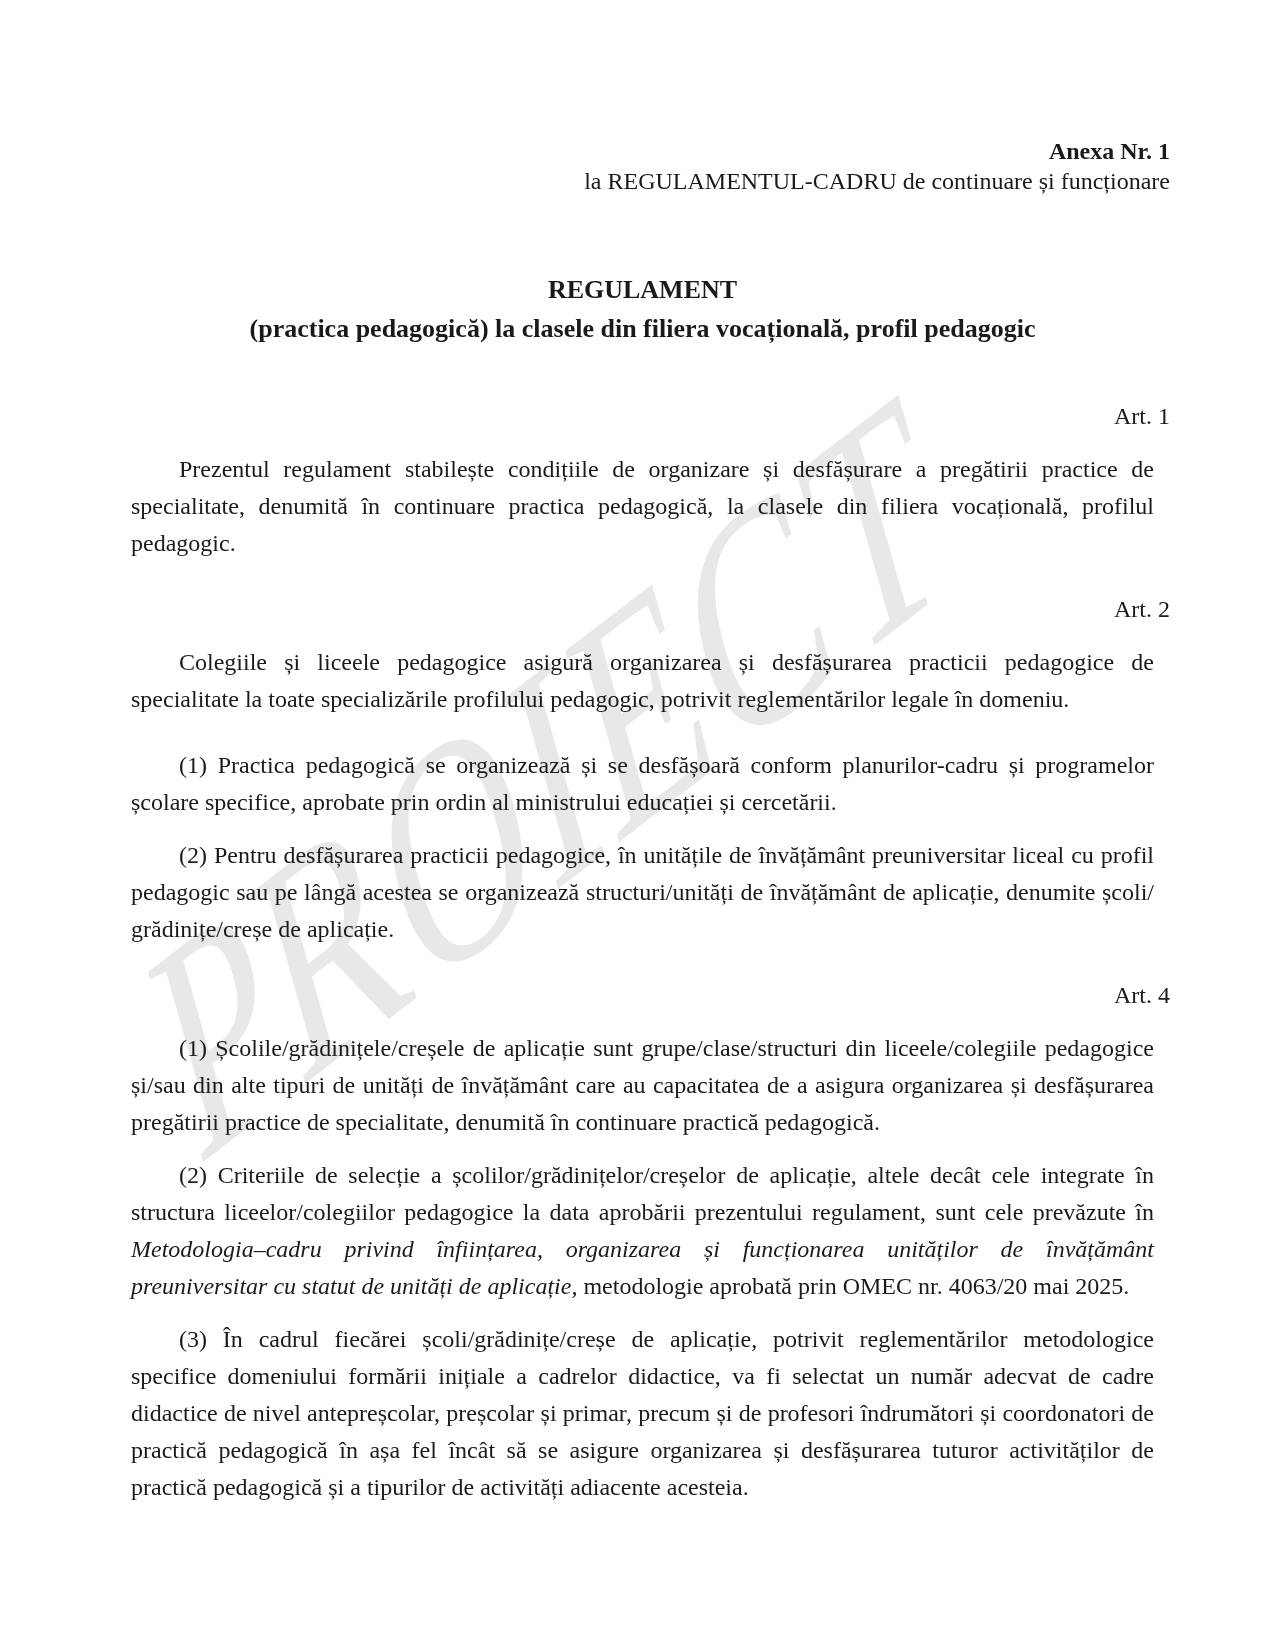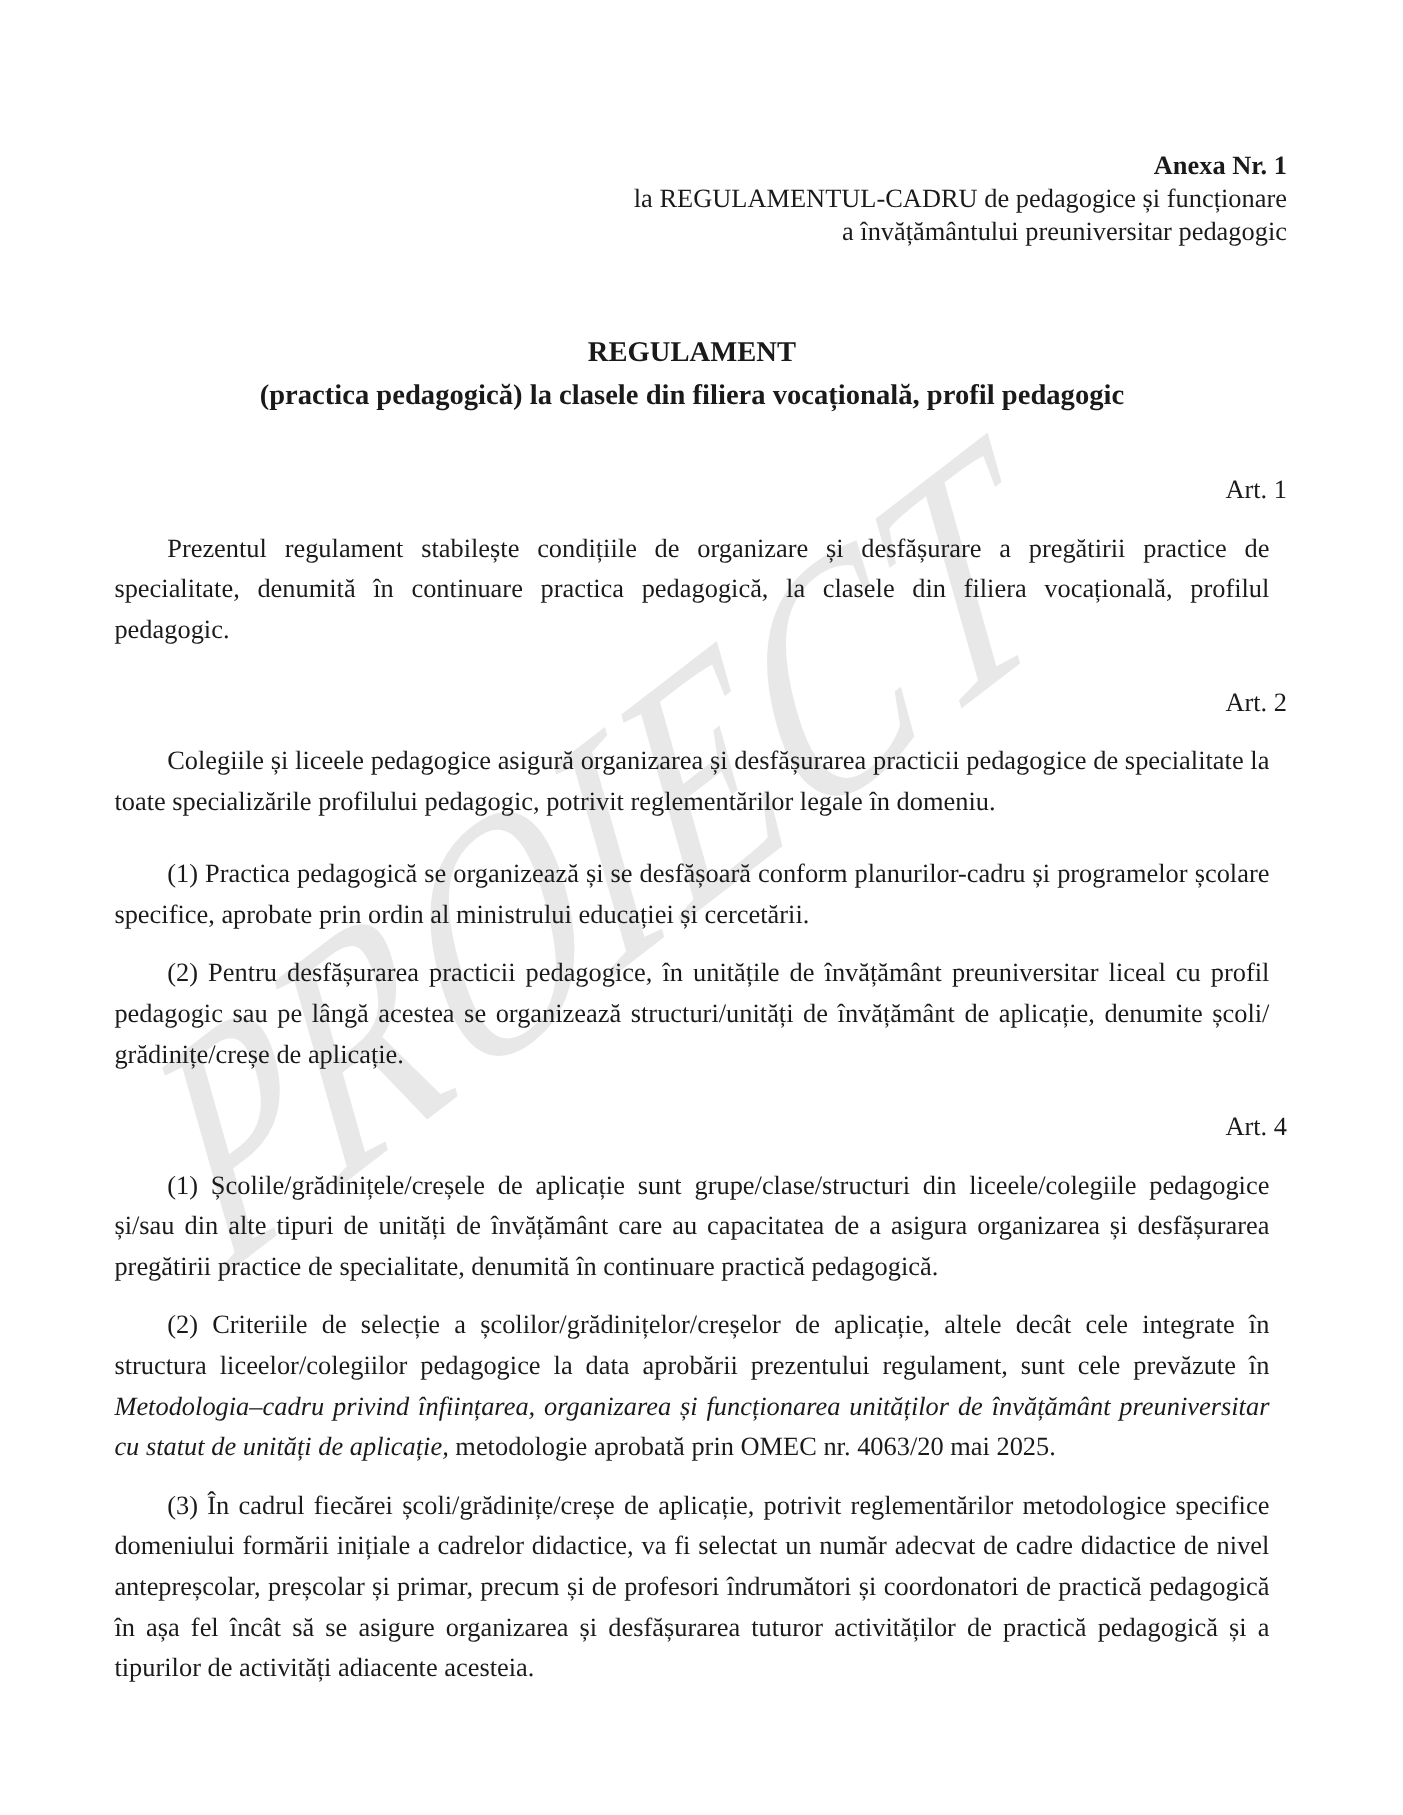--- a/index.html
+++ b/index.html
@@ -32,21 +32,21 @@
     color: #e8e8e8;
     transform: scaleY(1.65) rotate(-25deg);
     transform-origin: center center;
     white-space: nowrap;
     z-index: 0;
     user-select: none;
   }
   .content {
     position: relative;
     z-index: 1;
-    padding: 136px 105px 0 88px;
+    padding: 136px 105px 0 115px;
   }
   .doc-header {
     text-align: right;
     font-size: 24px;
     line-height: 30px;
   }
   .doc-header .hdr-bold { font-weight: 700; }
   .doc-title {
     margin-top: 74px;
     text-align: center;
@@ -69,22 +69,21 @@
 <body>
 
 <div class="page">
 
   <div class="watermark">PROIECT</div>
 
   <div class="content">
 
     <div class="doc-header">
       <div class="hdr-bold">Anexa Nr. 1</div>
-      <div>la REGULAMENTUL-CADRU de pedagogice și funcționare</div>
-      <div>a învățământului preuniversitar pedagogic</div>
+      <div>la REGULAMENTUL-CADRU de continuare și funcționare</div>
     </div>
 
     <div class="doc-title">
       <div>REGULAMENT</div>
       <div>(practica pedagogică) la clasele din filiera vocațională, profil pedagogic</div>
     </div>
 
     <div class="articles">
 
       <div class="article">

